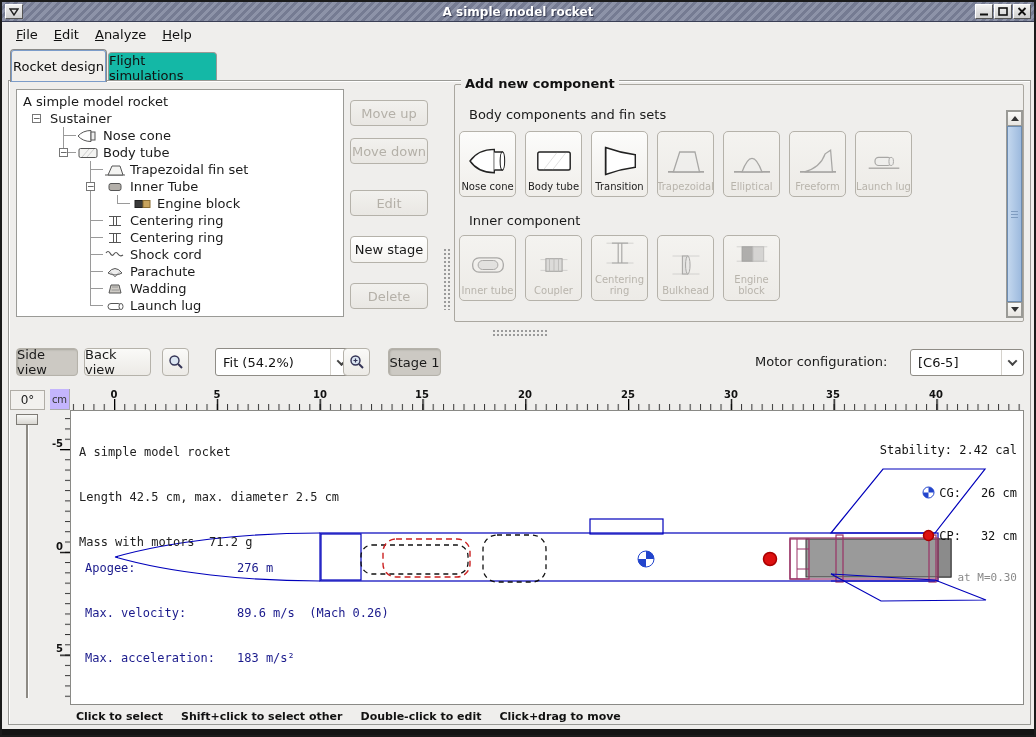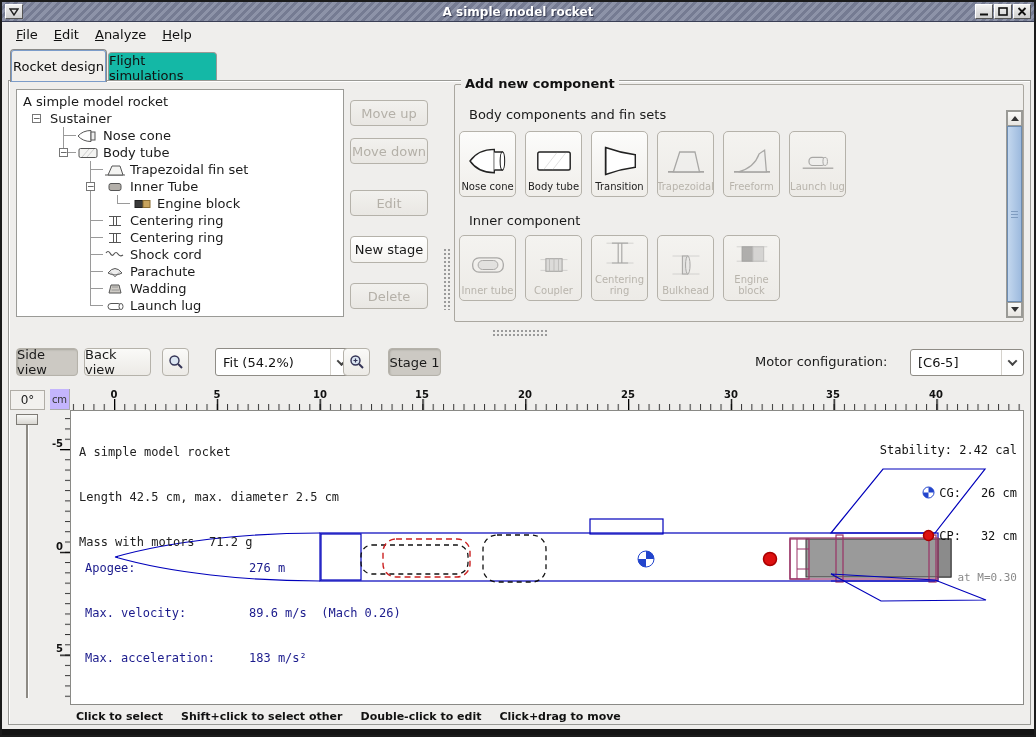--- a/index.html
+++ b/index.html
@@ -126,21 +126,21 @@
   .canvas { position:absolute; left:68px; top:408px; width:954px; height:295px; background:#fff; border:1px solid #8a8a86; }
   .canvas svg.draw { position:absolute; left:0; top:0; }
   .mono { font-family:"DejaVu Sans Mono","Liberation Mono",monospace; white-space:pre; }
   .info-block { position:absolute; left:8px; top:4px; font-size:12px; color:#222; line-height:15px; }
   .stab-block { position:absolute; right:6px; top:3px; font-size:12px; color:#111;margin-left:26px; }
   .stab-row { display:flex; align-items:center; justify-content:flex-end; height:15px; }
   .stab-row .mk { width:13px; height:13px; margin-right:4px; }
   .stab-row .sv { width:56px; text-align:right; }
   .stab-note { text-align:right; color:#8a8a8a; font-size:11px; height:14px; }
   .flight-block { position:absolute; left:14px; bottom:8px; font-size:12px; color:#1a1a8c; line-height:15px; }
-  .flight-row { display:flex;gap:12px; }
+  .flight-row { display:flex; }
   .flight-row .fl { width:152px; }
   
   .hintbar { position:absolute; left:74px; top:708px; font-size:11px; font-weight:bold; color:#111; display:flex; }
   .hintbar span { margin-right:18px; }
   .bottom-edge { position:absolute; left:0; right:0; bottom:0; height:6px; background:#141414; }
   svg text { font-family:"DejaVu Sans","Liberation Sans",sans-serif; }
 </style>
 </head>
 <body>
 
@@ -342,20 +342,27 @@
             <path d="M7,5 V35" stroke="#222" stroke-width="1.6"></path>
           </svg>
         <span class="clabel">Transition</span>
       </div>
       <div class="comp-btn disabled">
         <svg class="cicon" viewBox="0 0 46 40">
             <path d="M3,32 H43" stroke="#333" stroke-width="2"></path>
             <path d="M9,32 L16,10 H33 L38,32 Z" fill="#eee" stroke="#333" stroke-width="1.4"></path>
           </svg>
         <span class="clabel">Trapezoidal</span>
+      </div>
+      <div class="comp-btn disabled">
+        <svg class="cicon" viewBox="0 0 46 40">
+            <path d="M3,32 H43" stroke="#333" stroke-width="2"></path>
+            <path d="M12,32 Q23,2 34,32 Z" fill="#eee" stroke="#333" stroke-width="1.4"></path>
+          </svg>
+        <span class="clabel">Elliptical</span>
       </div>
       <div class="comp-btn disabled">
         <svg class="cicon" viewBox="0 0 46 40">
             <path d="M3,32 H43" stroke="#333" stroke-width="2"></path>
             <path d="M8,32 C16,30 26,26 31,12 L37,8 L39,32 Z" fill="#eee" stroke="#333" stroke-width="1.4"></path>
           </svg>
         <span class="clabel">Freeform</span>
       </div>
       <div class="comp-btn disabled">
         <svg class="cicon" viewBox="0 0 46 40">

